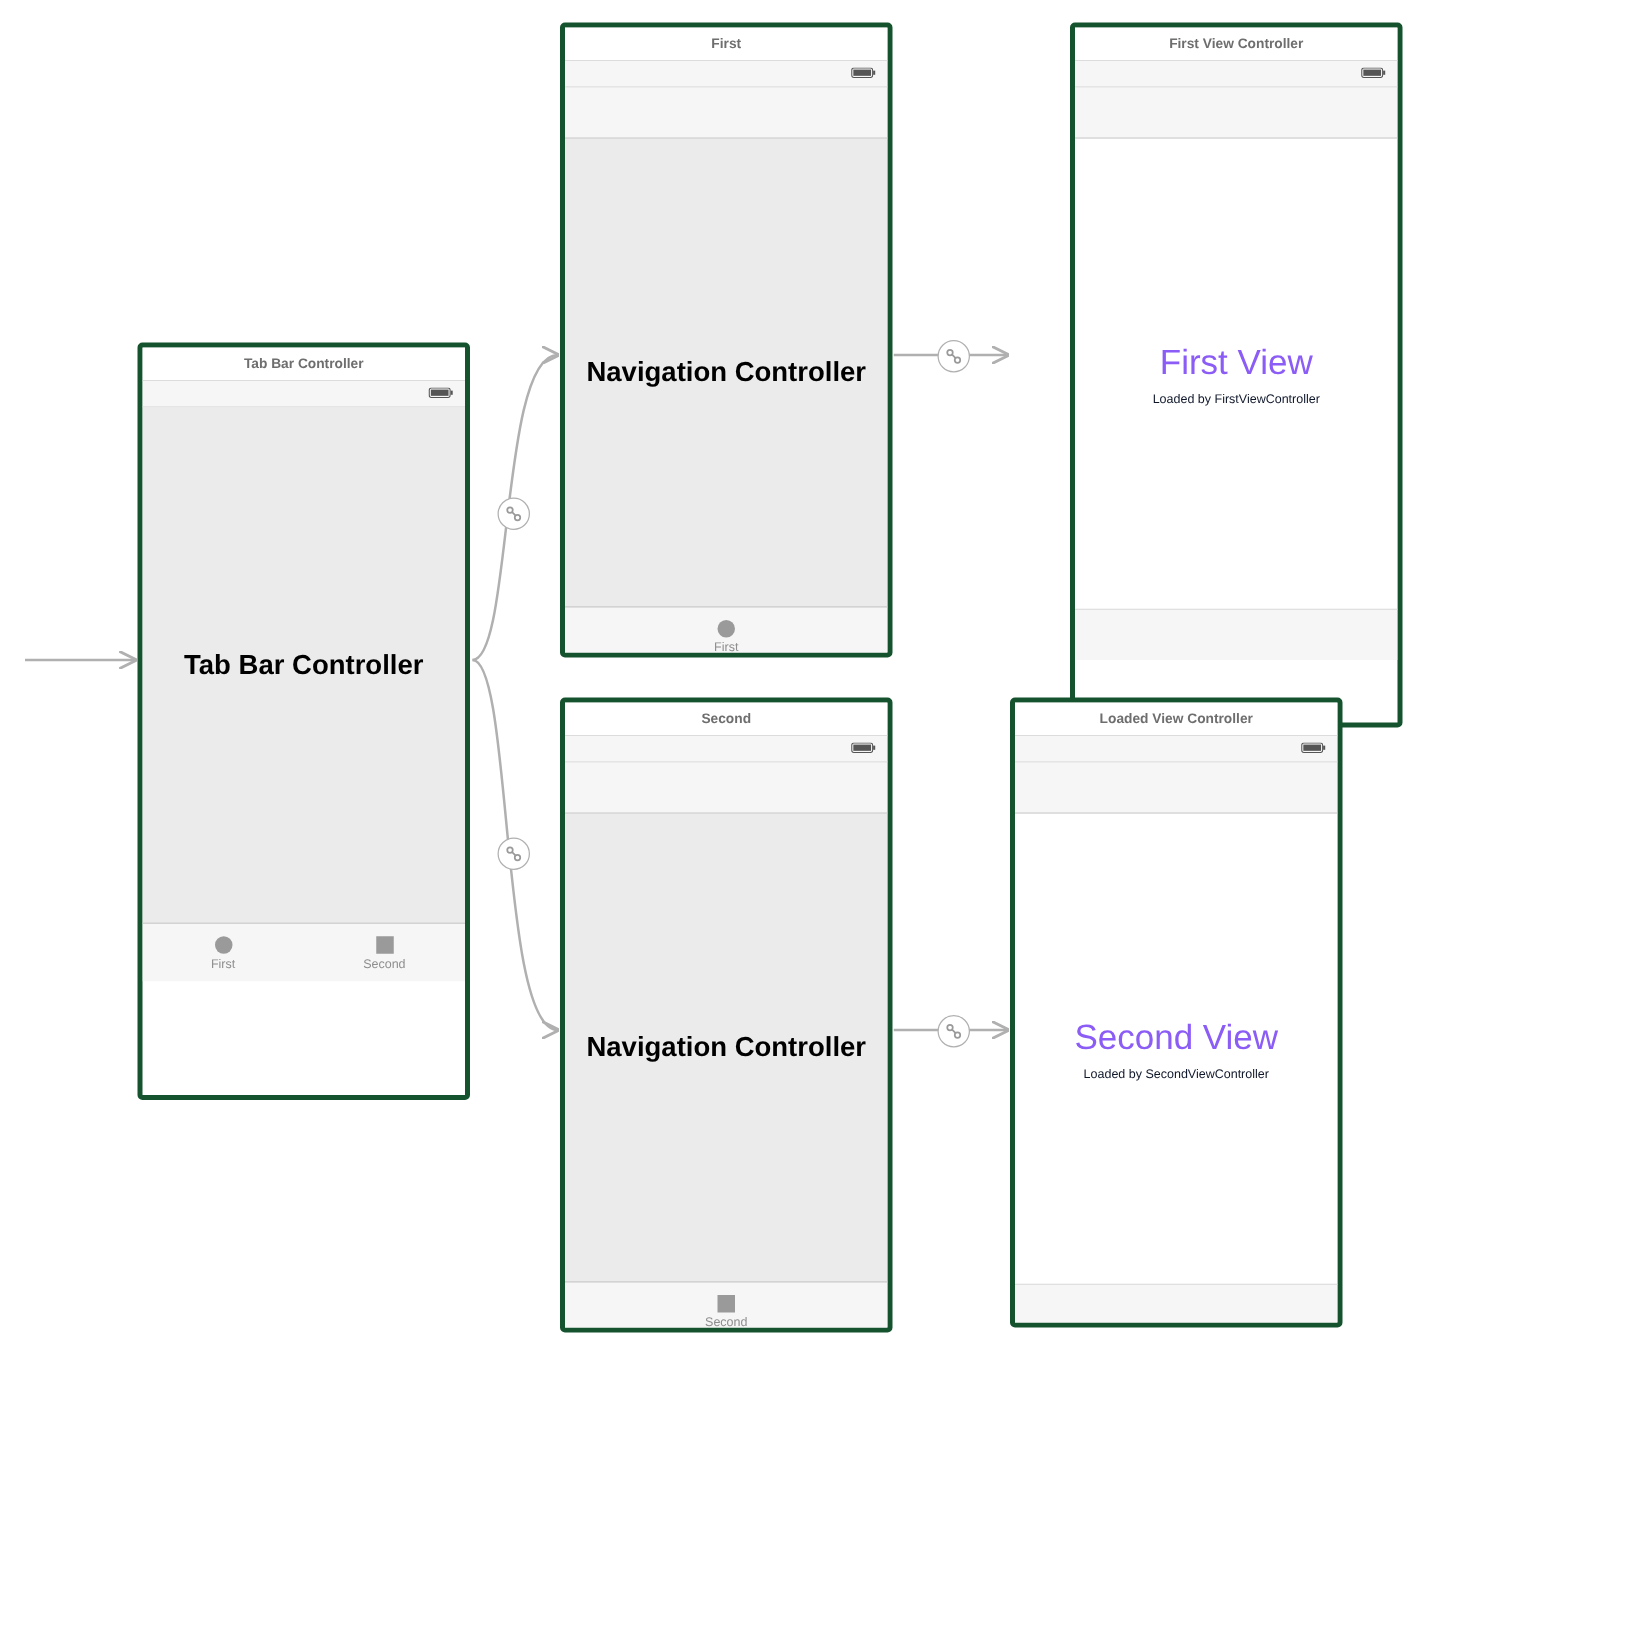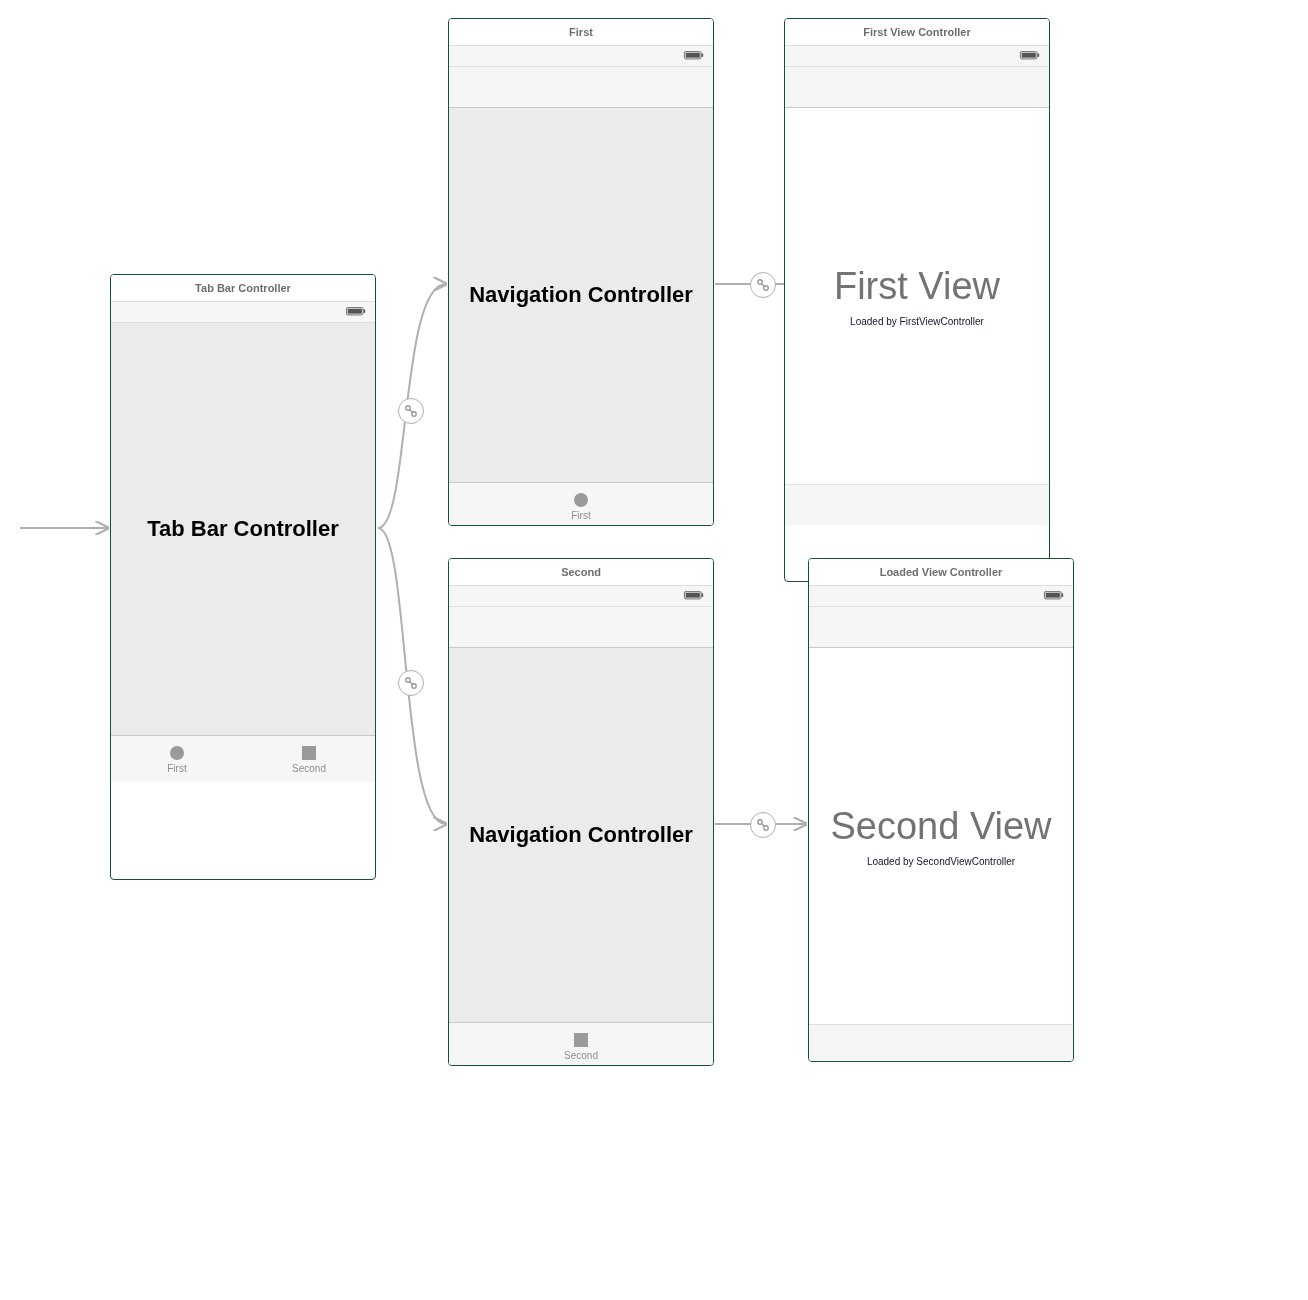--- a/index.html
+++ b/index.html
@@ -1,28 +1,28 @@
 <!DOCTYPE html>
 <html><head>
 <meta charset="utf-8">
 <style>
   html,body{margin:0;padding:0;background:#ffffff;font-family:-apple-system,Helvetica,Arial,sans-serif;}
   .canvas{position:relative;width:1308px;height:1300px;}
-  .scene{position:absolute;border:1px solid #14532d;border-radius:4px;background:#ffffff;box-sizing:border-box;overflow:hidden;}
+  .scene{position:absolute;border:4px solid #14532d;border-radius:4px;background:#ffffff;box-sizing:border-box;overflow:hidden;}
   .scene-title{height:26px;line-height:26px;text-align:center;font-size:11px;font-weight:600;color:#6e6e6e;border-bottom:1px solid #dcdcdc;background:#ffffff;}
   .status-bar{height:20px;background:#f6f6f6;border-bottom:1px solid #e0e0e0;position:relative;}
   .nav-bar{height:40px;background:#f6f6f6;border-bottom:1px solid #c8c8c8;}
   .battery{position:absolute;right:8px;top:5px;width:22px;height:10px;}
   .body-area{background:#ebebeb;}
   .tab-bar{height:46px;background:#f6f6f6;border-top:1px solid #c8c8c8;display:flex;}
   .tab-item{flex:1;display:flex;flex-direction:column;align-items:center;justify-content:center;gap:2px;}
   .tab-label{font-size:10px;color:#8e8e8e;}
   .big-label{display:flex;align-items:center;justify-content:center;color:#000000;font-weight:700;}
   .view-body{background:#ffffff;display:flex;flex-direction:column;align-items:center;justify-content:center;}
-  .view-title{font-size:38px;color:#737373;margin-bottom:8px;}
+  .view-title{font-size:28px;color:#8b5cf6;margin-bottom:8px;}
   .view-sub{font-size:10px;color:#0f172a;}
   .view-footer{height:40px;background:#f6f6f6;border-top:1px solid #e0e0e0;}
   svg.connectors{position:absolute;left:0;top:0;width:1308px;height:1300px;pointer-events:none;}
   .segue-badge{position:absolute;width:24px;height:24px;border:1px solid #b0b0b0;border-radius:50%;background:#ffffff;display:flex;align-items:center;justify-content:center;}
 </style>
 </head>
 <body>
 
 <div class="canvas">
 
@@ -134,21 +134,21 @@
     <div class="tab-bar" style="justify-content:center;">
       <div class="tab-item" style="flex:0 0 auto;padding:0 10px;">
         <svg width="16" height="16">
             <rect x="1" y="1" width="14" height="14" fill="#9a9a9a"></rect>
           </svg>
         <span class="tab-label">Second</span>
       </div>
     </div>
   </div>
 
-  <div class="scene" style="left:784px;top:18px;width:266px;height:564px;">
+  <div class="scene" style="left:856px;top:18px;width:266px;height:564px;">
     <div class="scene-title">First View Controller</div>
     <div class="status-bar">
       <svg class="battery" viewBox="0 0 24 12">
           <rect x="0.5" y="0.5" width="20" height="9" rx="2" fill="none" stroke="#555" stroke-width="1"></rect>
           <rect x="2" y="2" width="17" height="6" fill="#555"></rect>
           <rect x="21" y="3" width="2" height="4" fill="#555"></rect>
         </svg>
     </div>
     <div class="nav-bar"></div>
     <div class="view-body" style="height:376px;">

